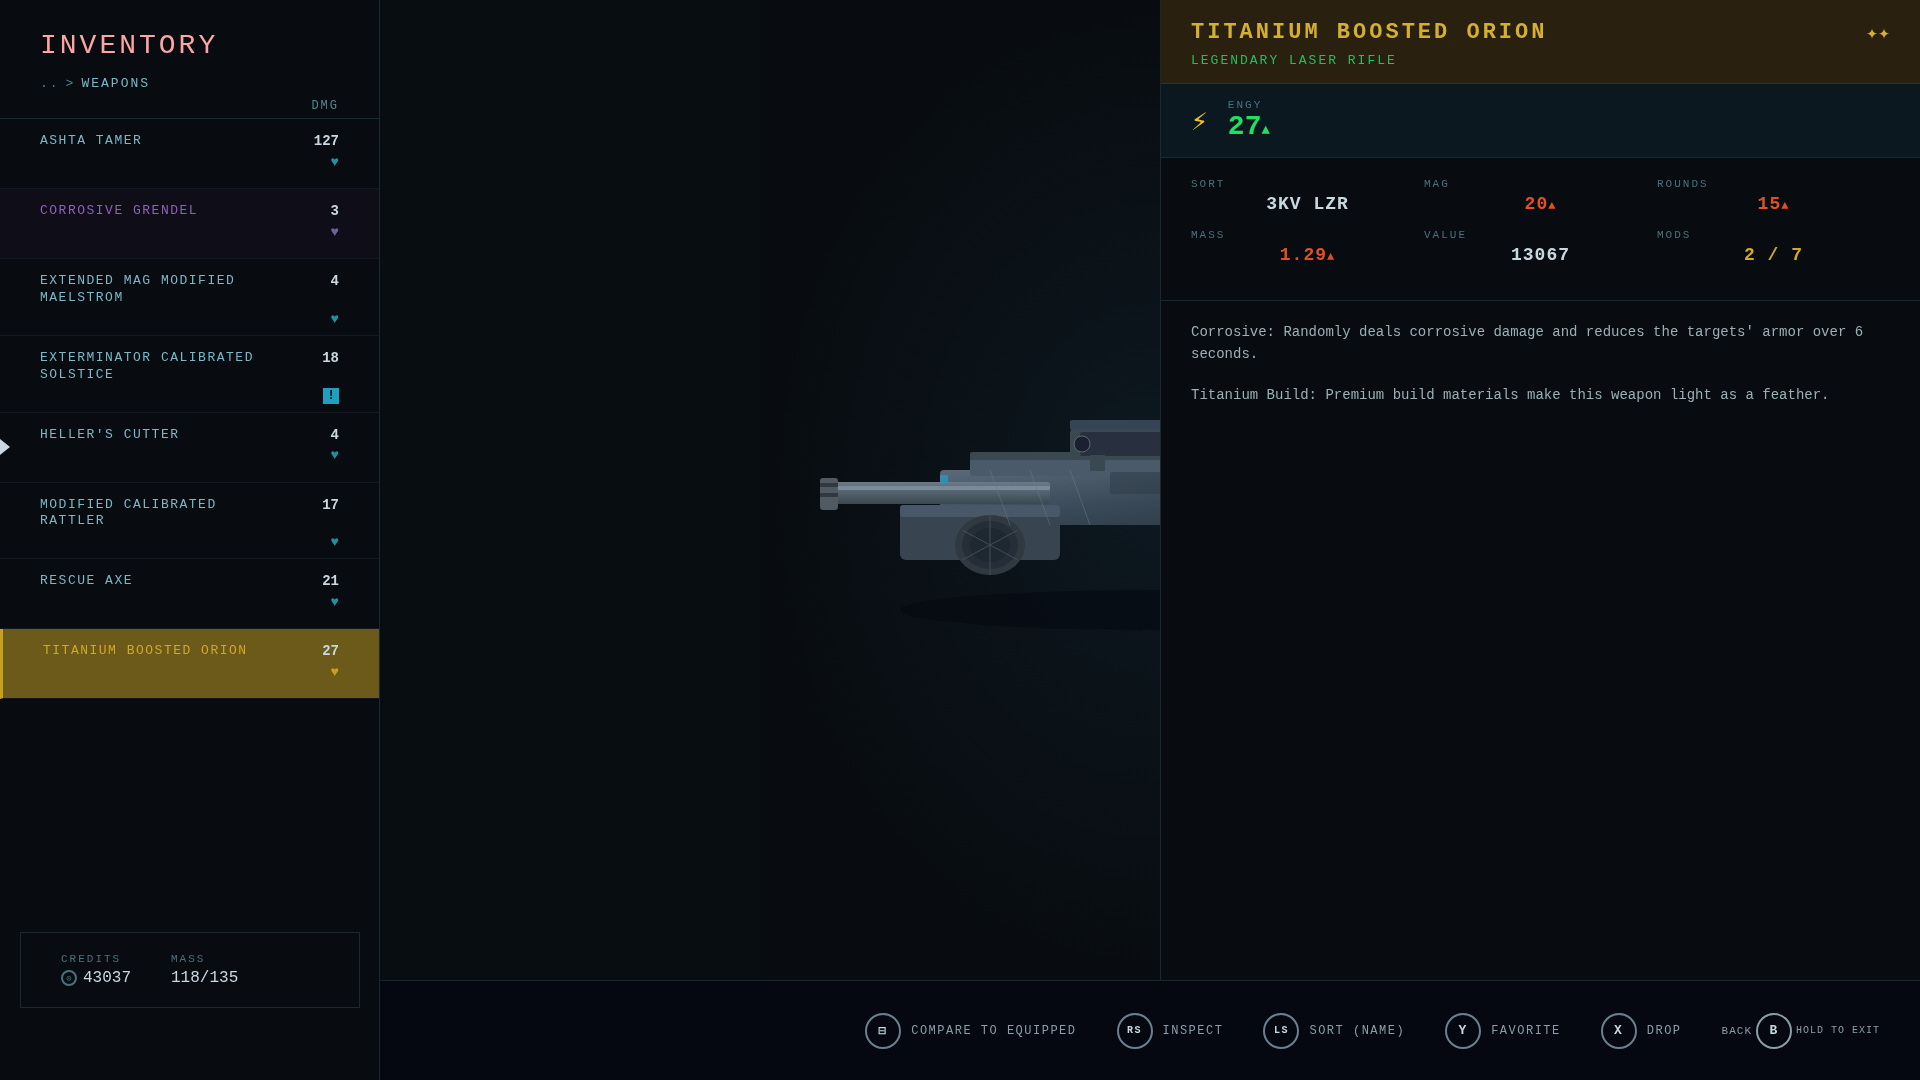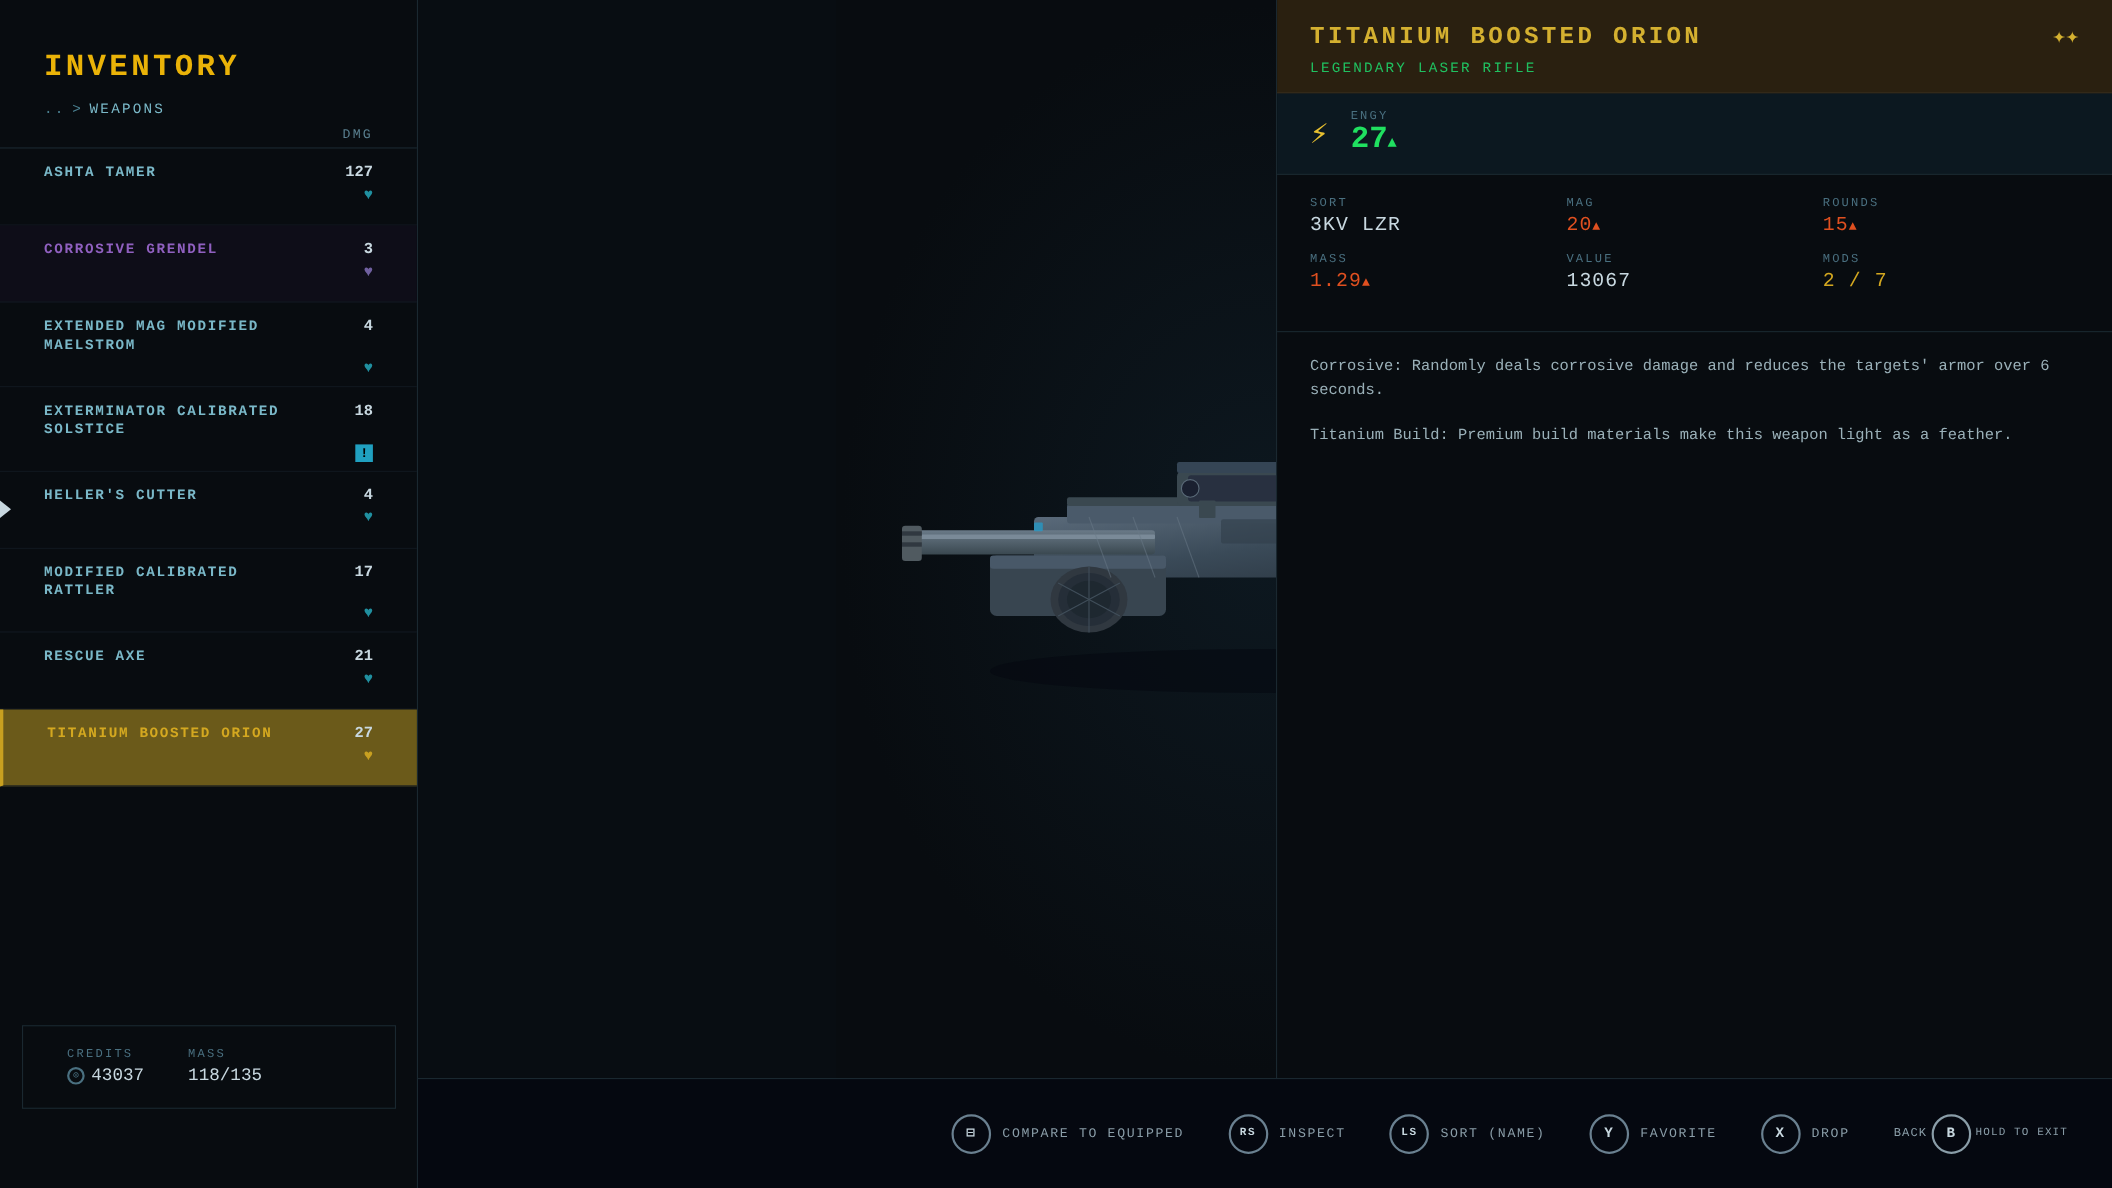--- a/index.html
+++ b/index.html
@@ -18,25 +18,25 @@
       position: absolute;
       top: 0;
       left: 0;
       width: 380px;
       height: 1080px;
       background: #080c10;
       border-right: 1px solid #1a2830;
     }
 
     #inventory-title {
-      color: #eab308;
+      color: #fca5a5;
       font-size: 28px;
-      font-weight: bold;
+      font-weight: normal;
       letter-spacing: 3px;
-      padding: 46px 40px 15px;
+      padding: 30px 40px 15px;
     }
 
     #breadcrumb {
       color: #4a8090;
       font-size: 13px;
       letter-spacing: 2px;
       padding: 0 40px 8px;
       display: flex;
       align-items: center;
       gap: 6px;
@@ -78,21 +78,21 @@
     }
 
     .weapon-item.purple-tint .weapon-name {
       color: #9060c0;
     }
 
     .weapon-name {
       color: #7ab8c8;
       font-size: 13px;
       letter-spacing: 1.5px;
-      font-weight: bold;
+      font-weight: normal;
       text-transform: uppercase;
       line-height: 1.3;
       max-width: 220px;
     }
 
     .weapon-dmg {
       position: absolute;
       right: 40px;
       top: 14px;
       color: #c8d8e0;
@@ -295,22 +295,23 @@
 
     .stat-label {
       color: #4a7080;
       font-size: 11px;
       letter-spacing: 2px;
       margin-bottom: 4px;
     }
 
     .stat-value {
       font-size: 18px;
-      font-weight: normal;
+      font-weight: bold;
       letter-spacing: 1px;
+      text-align: center;
     }
 
     .stat-value.orange { color: #e05020; }
     .stat-value.orange-light { color: #e06030; }
     .stat-value.green { color: #20c060; }
     .stat-value.white { color: #c8d8e0; }
     .stat-value.gold { color: #d4a820; }
 
     
     #weapon-description {

